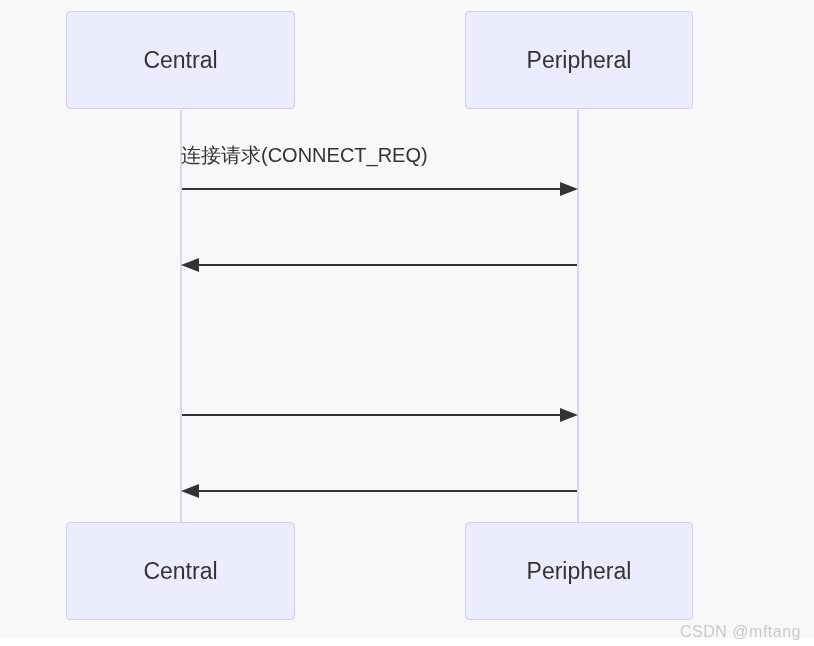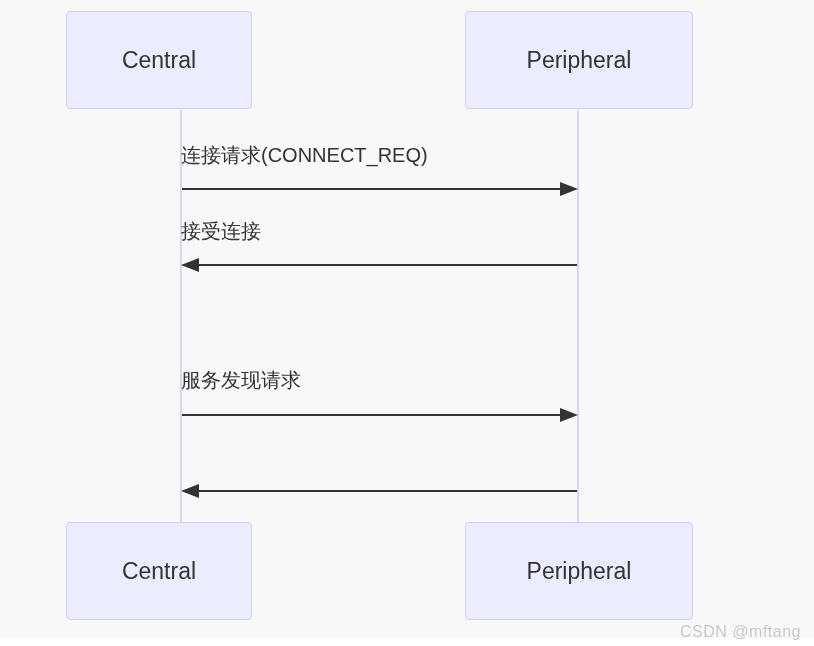--- a/index.html
+++ b/index.html
@@ -20,21 +20,21 @@
   }
   .stage {
     position: relative;
     width: 814px;
     height: 646px;
     background: var(--bg);
     overflow: hidden;
   }
   .actor {
     position: absolute;
-    width: 186px;
+    width: 229px;
     height: 98px;
     background: var(--actor-fill);
     border: 1.5px solid var(--actor-border);
     border-radius: 4px;
     display: flex;
     align-items: center;
     justify-content: center;
     font-size: 23px;
     color: var(--ink);
   }
@@ -141,28 +141,26 @@
 
   <div class="lifeline central"></div>
   <div class="lifeline peripheral"></div>
 
   <div class="msg-label m1">连接请求(CONNECT_REQ)</div>
   <div class="arrow right a1">
     <div class="line"></div>
     <div class="head"></div>
   </div>
 
-  <div class="msg-label m2">接受连接</div>
   <div class="arrow left a2">
     <div class="line"></div>
     <div class="head"></div>
   </div>
 
 
-  <div class="msg-label m3">服务发现请求</div>
   <div class="arrow right a3">
     <div class="line"></div>
     <div class="head"></div>
   </div>
 
   <div class="arrow left a4">
     <div class="line"></div>
     <div class="head"></div>
   </div>
 

